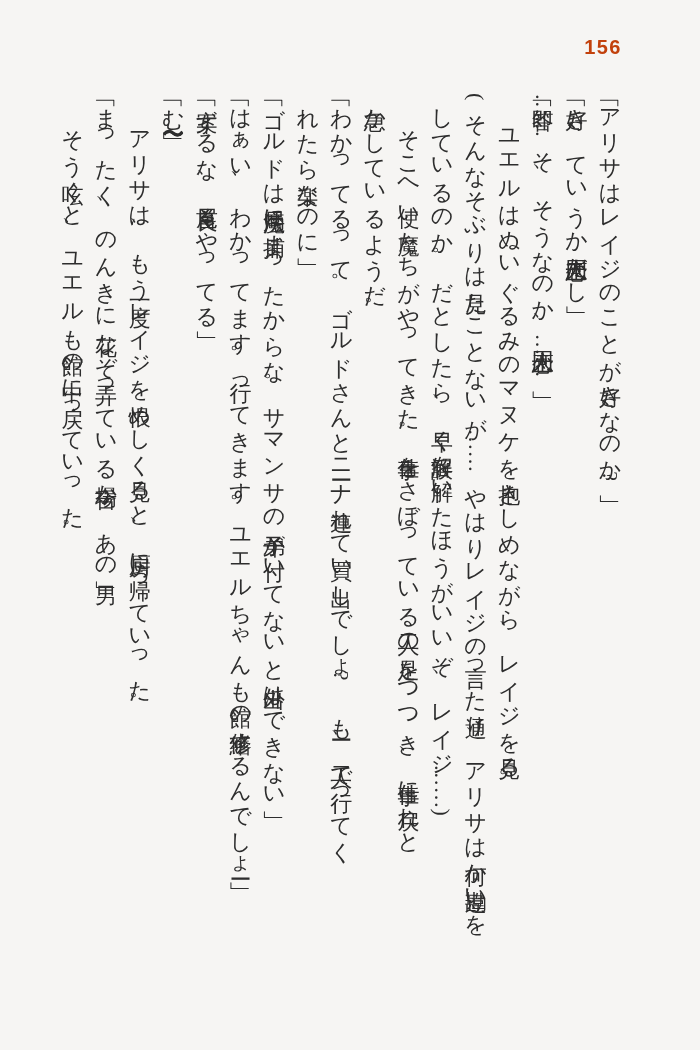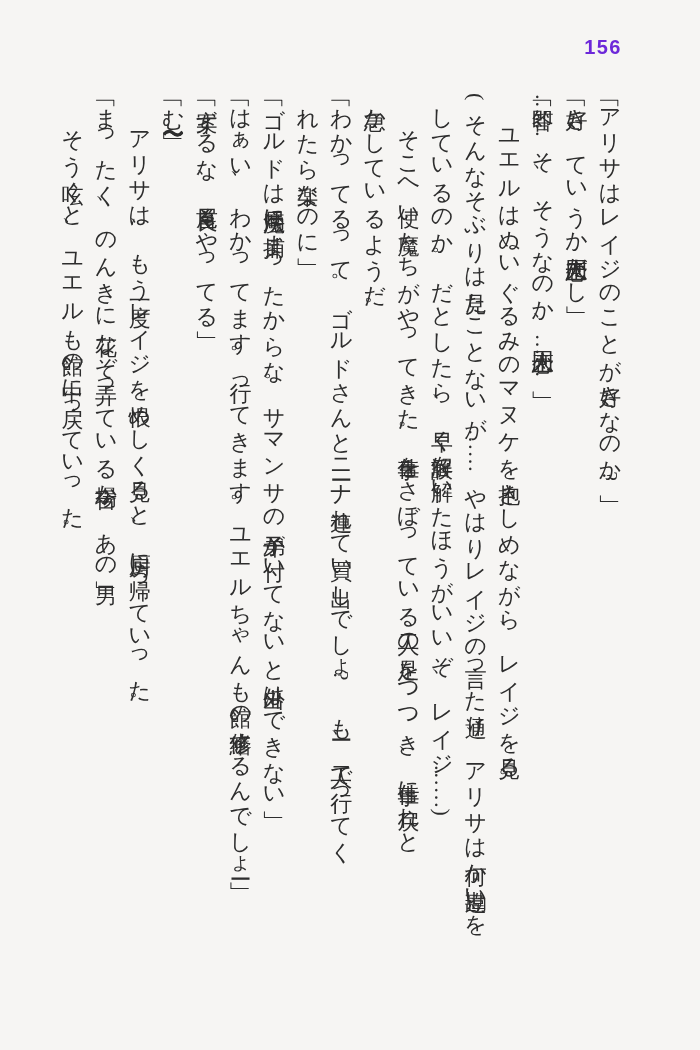--- a/index.html
+++ b/index.html
@@ -18,21 +18,21 @@
     font-family: "Liberation Serif", "DejaVu Serif", serif;
   }
   .page-number {
     position: absolute;
     top: 36px;
     right: 78px;
     font-family: "Liberation Sans", "DejaVu Sans", sans-serif;
     font-size: 20px;
     font-weight: 600;
     letter-spacing: 1.5px;
-    color: #6d28d9;
+    color: #c2410c;
   }
   .text-block {
     position: absolute;
     top: 93px;
     right: 73px;
     width: 572px;
     height: 900px;
     writing-mode: vertical-rl;
     text-orientation: mixed;
     font-size: 22px;

